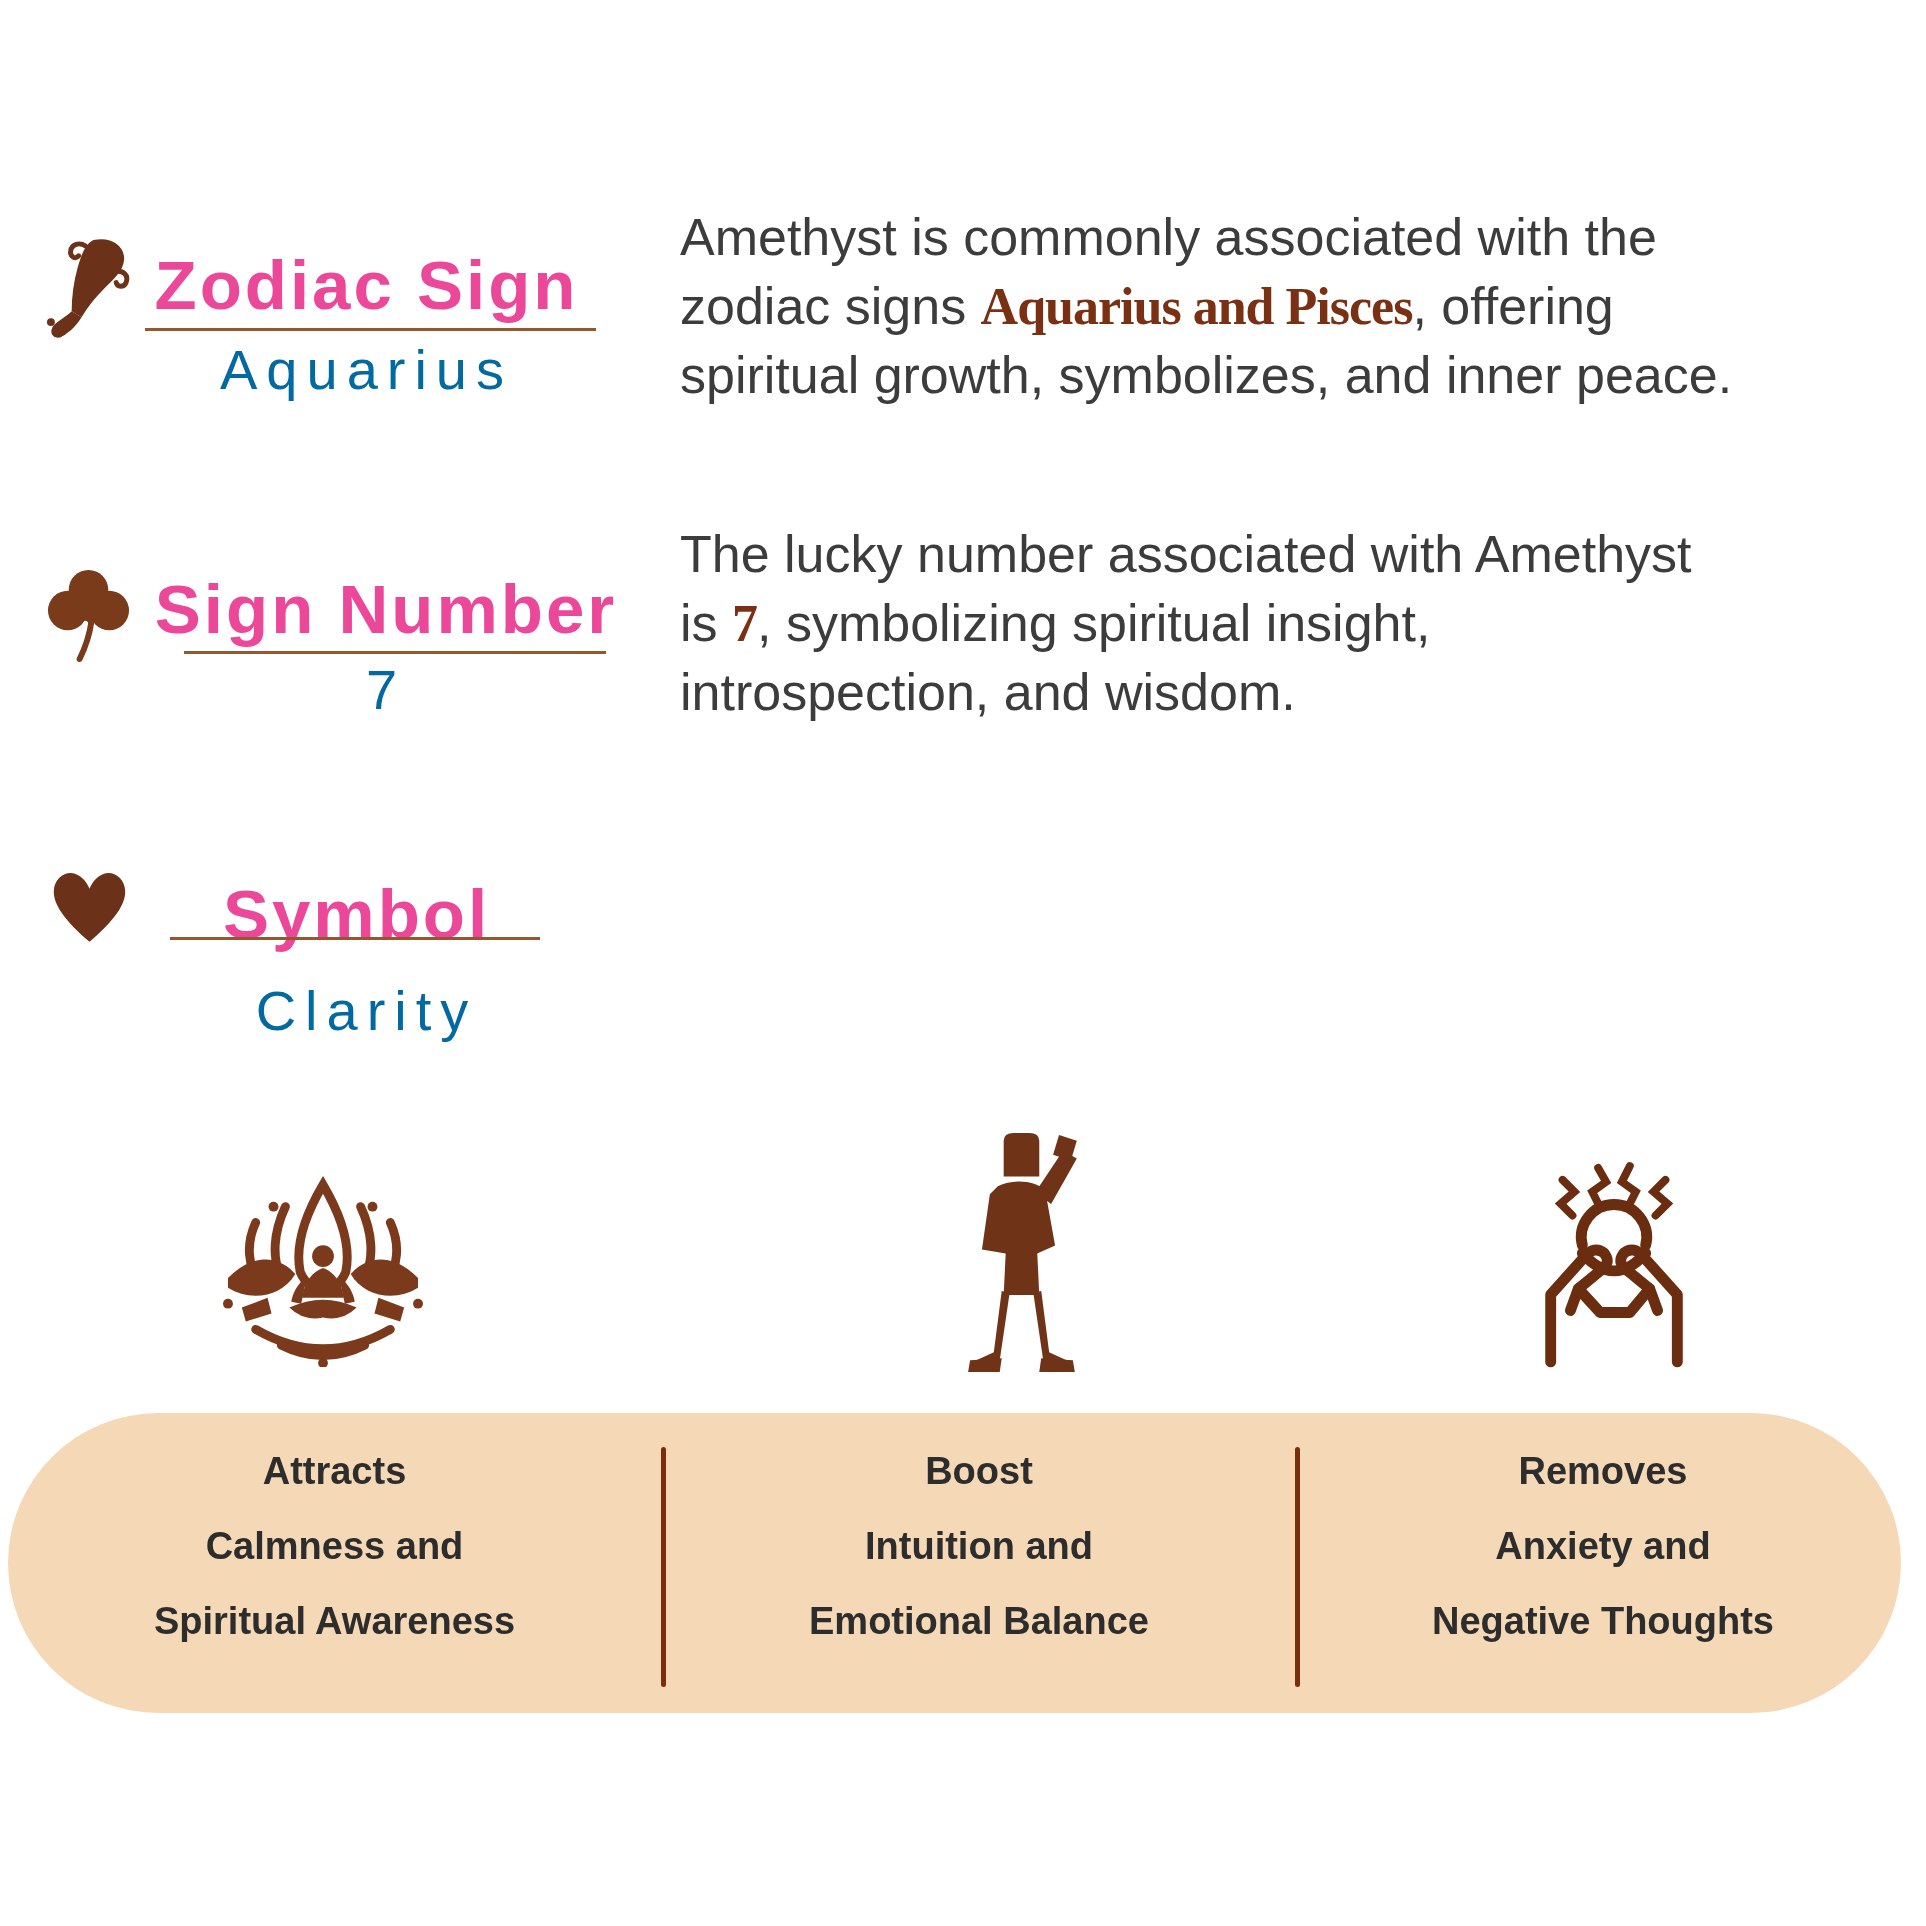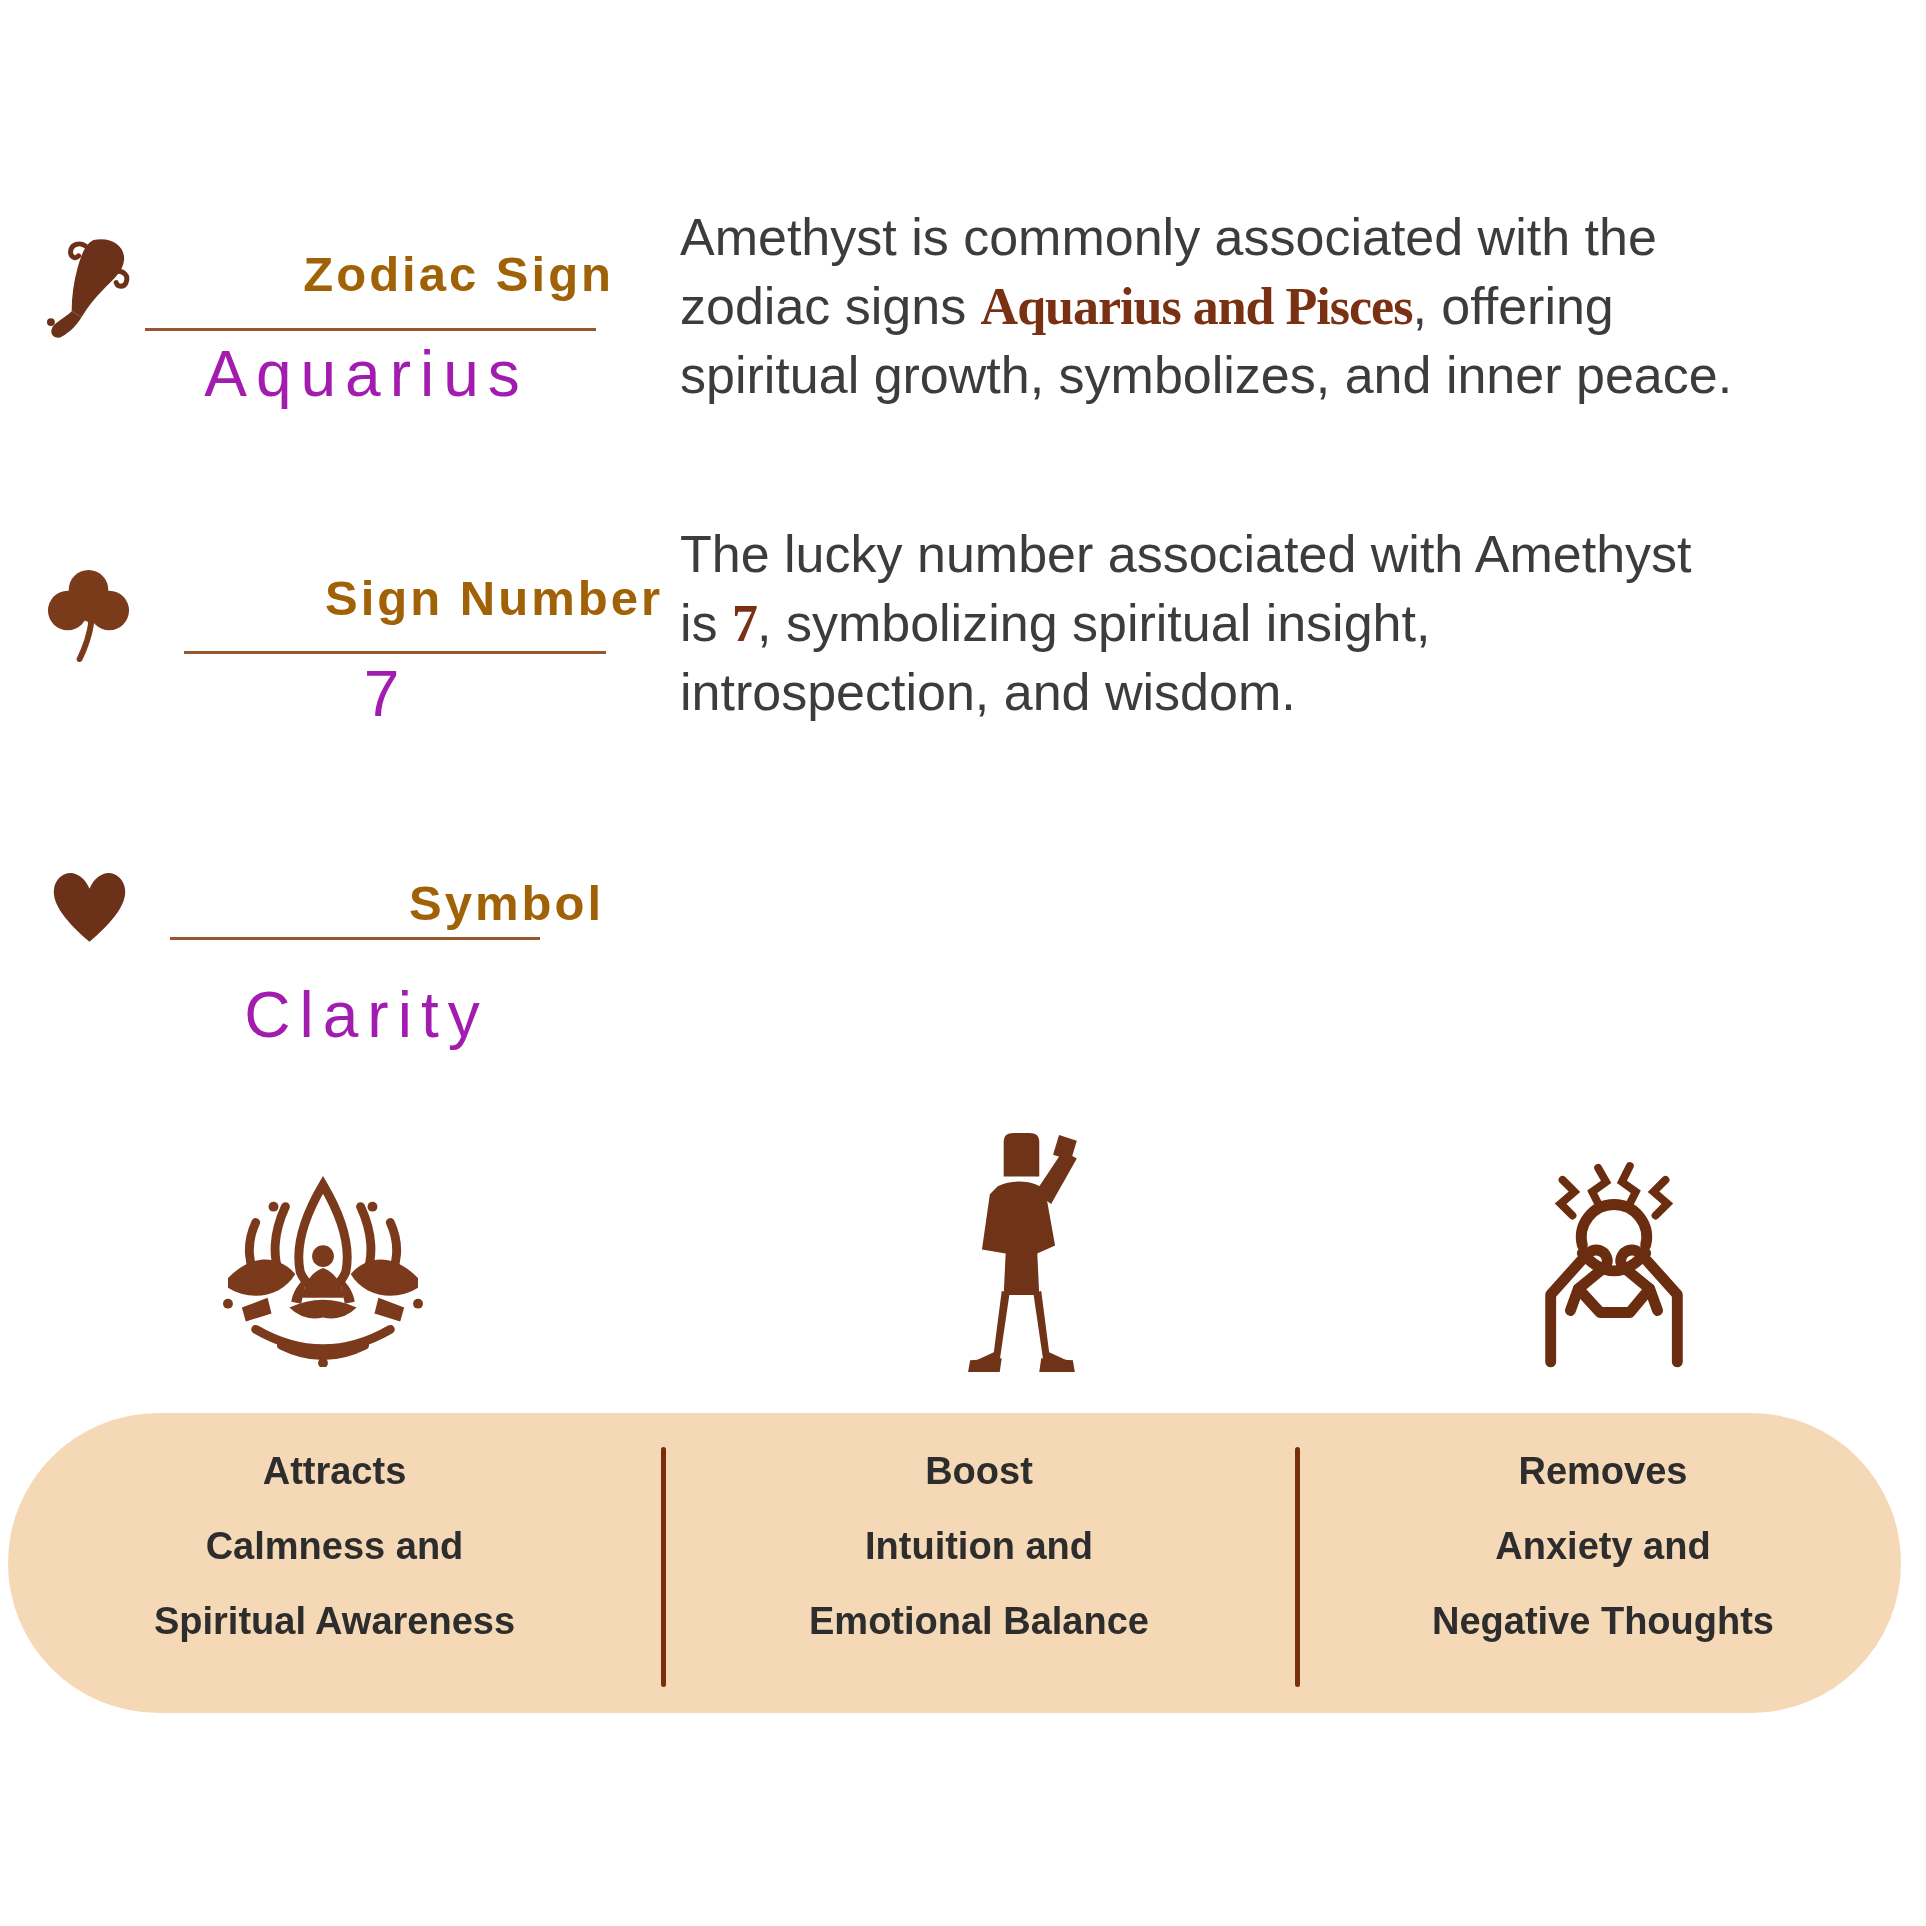--- a/index.html
+++ b/index.html
@@ -1,24 +1,24 @@
 <!DOCTYPE html>
 <html><head>
 <meta charset="utf-8">
 <style>
   html,body{margin:0;padding:0;background:#ffffff;}
   .canvas{position:relative;width:1927px;height:1927px;background:#ffffff;overflow:hidden;
           font-family:"Liberation Sans",sans-serif;}
 
   
-  .sec-title{position:absolute;text-align:right;font-weight:700;color:#a16207;
-             font-size:49px;letter-spacing:3px;white-space:nowrap;}
+  .sec-title{position:absolute;text-align:center;font-weight:700;color:#ec4899;
+             font-size:69px;letter-spacing:3px;white-space:nowrap;}
   .sec-underline{position:absolute;height:3px;background:#96572f;}
-  .sec-value{position:absolute;text-align:center;font-weight:300;color:#a21caf;
-             font-size:64px;letter-spacing:9px;white-space:nowrap;}
+  .sec-value{position:absolute;text-align:center;font-weight:300;color:#0369a1;
+             font-size:56px;letter-spacing:9px;white-space:nowrap;}
   .sec-icon{position:absolute;}
 
   
   .para{position:absolute;left:680px;font-size:52px;line-height:69px;color:#3c3c3c;
         font-weight:300;white-space:pre;letter-spacing:0px;}
   .accent-bold{font-family:"Liberation Serif",serif;font-weight:700;color:#7a3012;
                letter-spacing:-1px;}
 
   
   .benefit-icon{position:absolute;}

